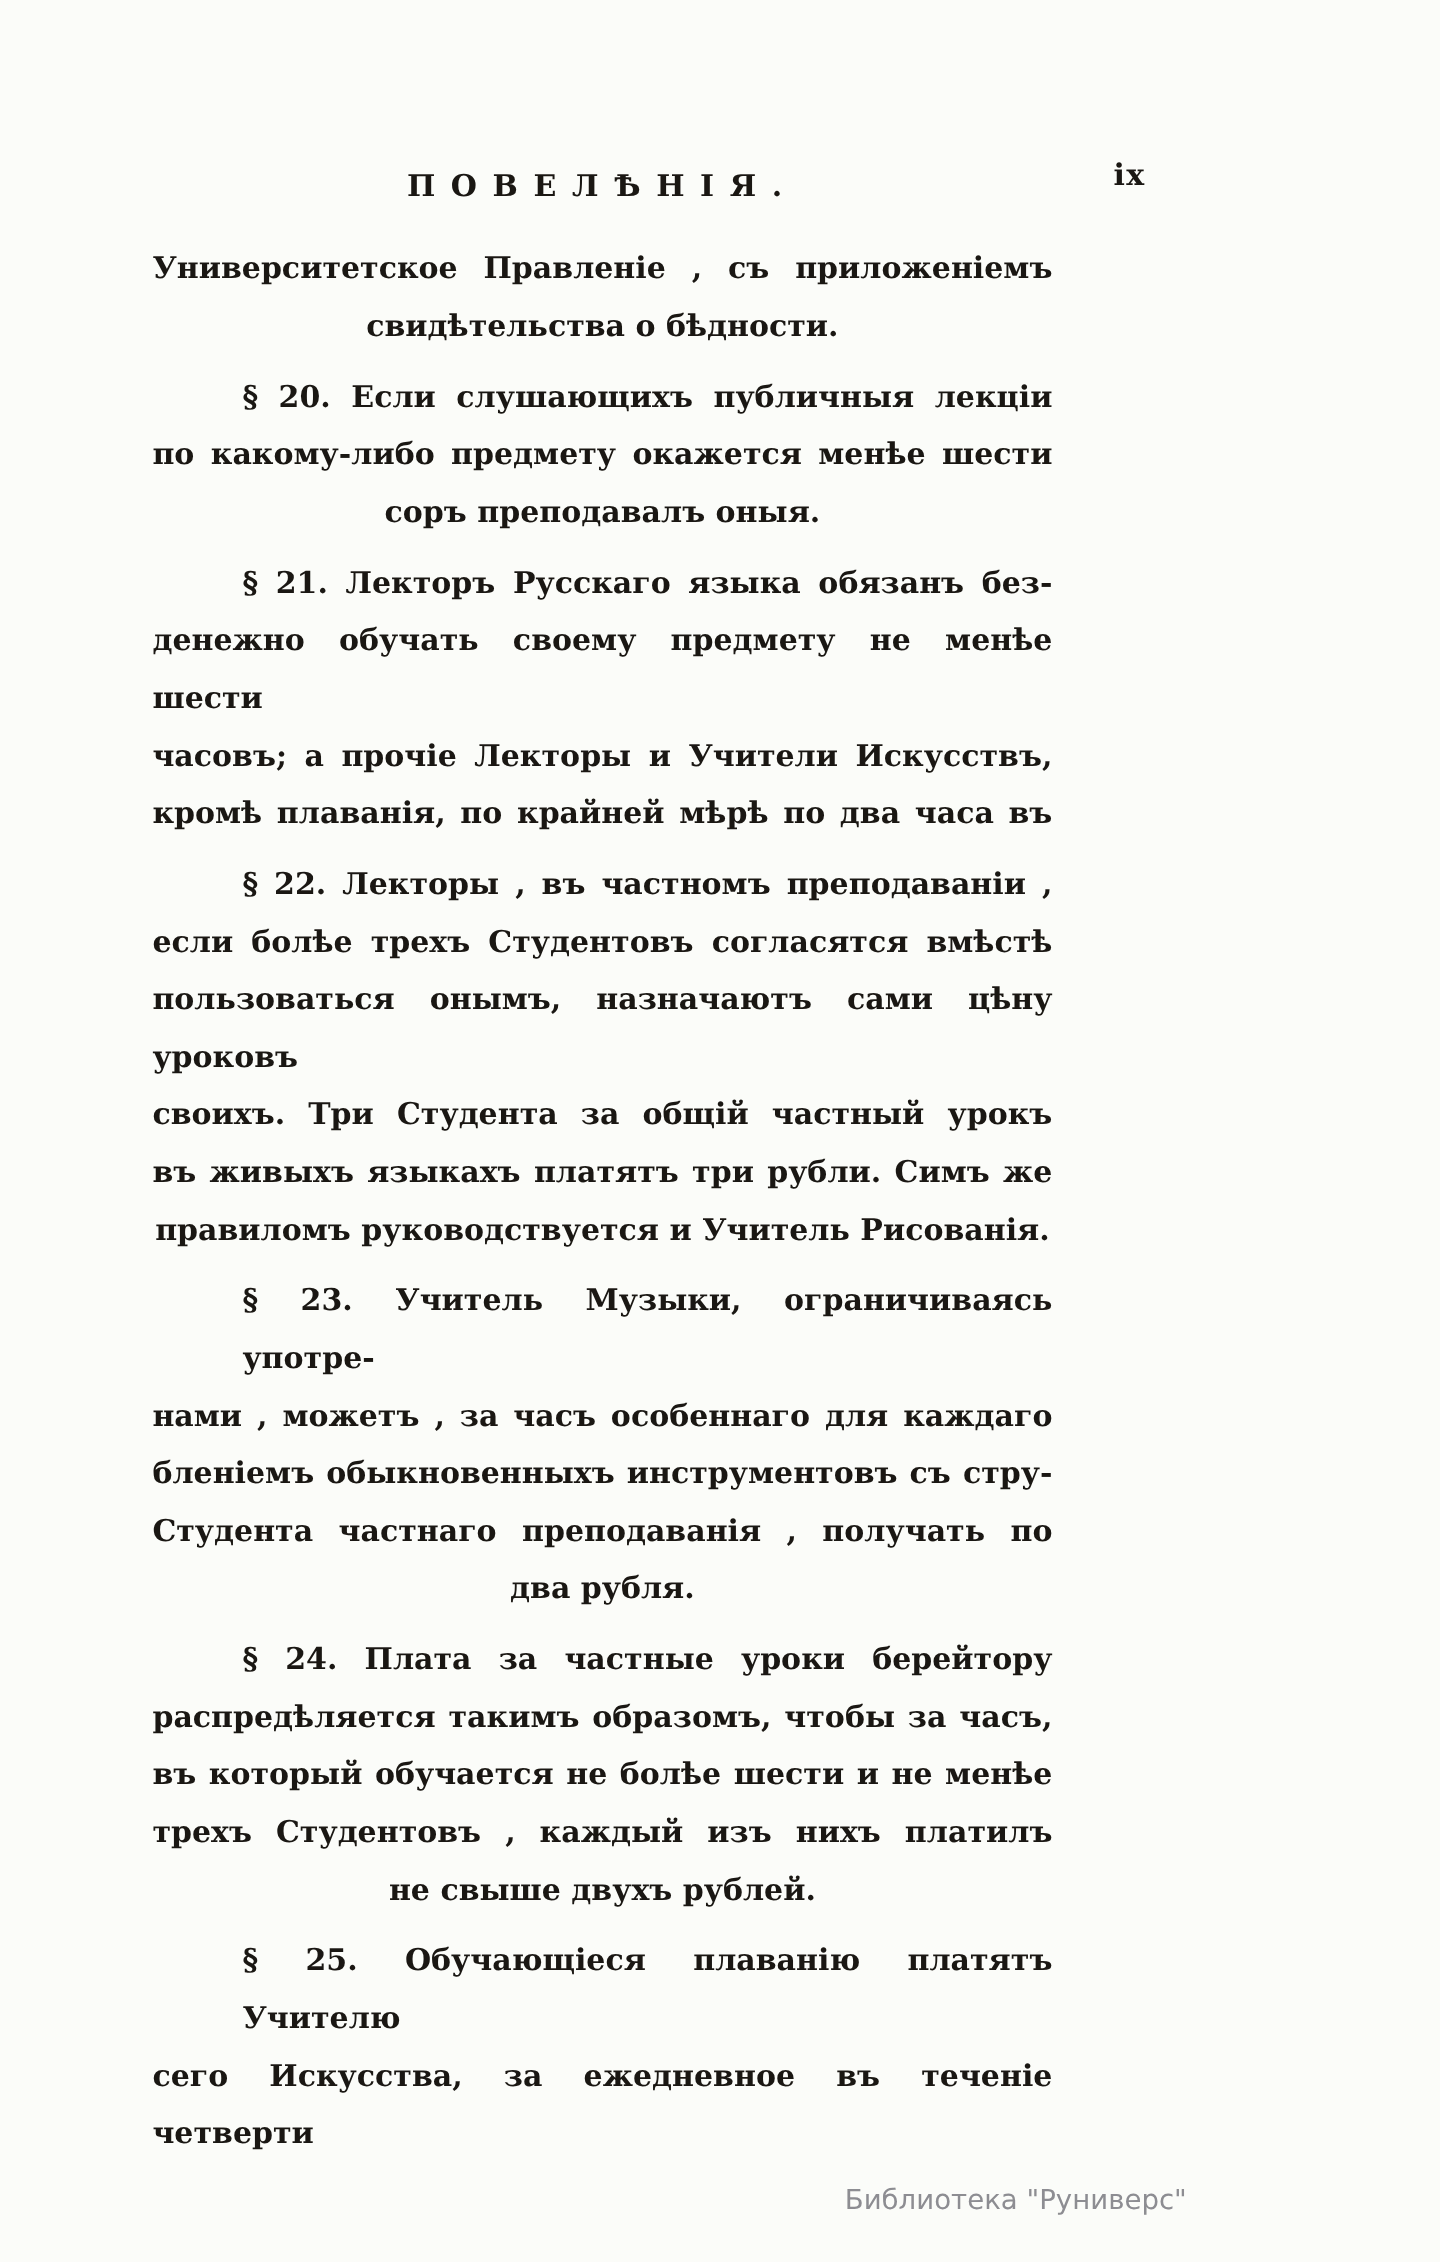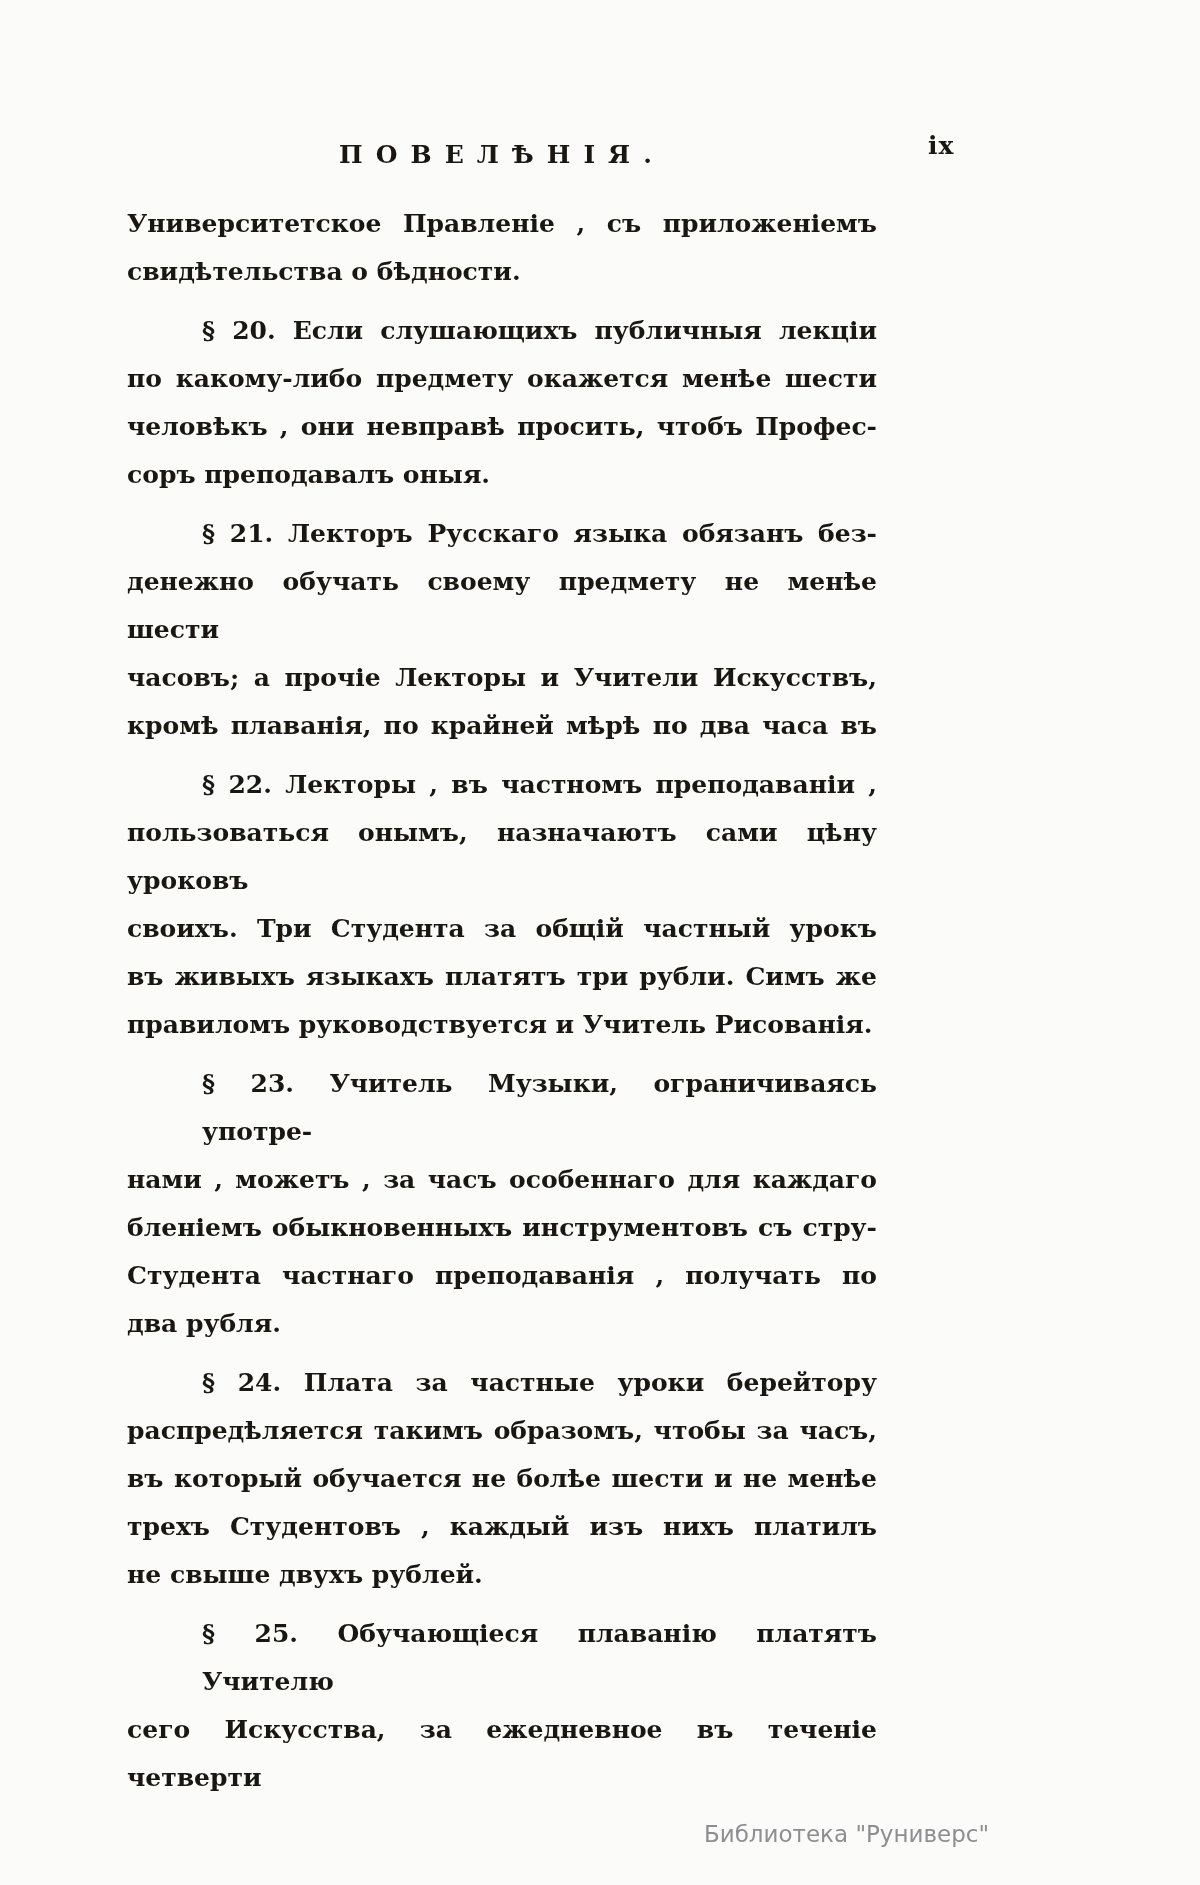--- a/index.html
+++ b/index.html
@@ -40,21 +40,21 @@
     top: 200px;
     left: 127px;
     width: 750px;
     font-size: 25px;
     font-weight: 700;
     line-height: 48px;
   }
   .para { margin: 0; }
   .para + .para { margin-top: 11px; }
   .line {
-    text-align: left;
+    text-align: center;
     min-height: 48px;
   }
   .line.just {
     text-align: justify;
     text-align-last: justify;
   }
   .line.first {
     padding-left: 75px;
   }
   .watermark {
@@ -75,31 +75,31 @@
   <div class="running-head">ПОВЕЛѢНІЯ.</div>
   <div class="page-number">ix</div>
   <div class="text-block">
       <div class="para">
         <div class="line just">Университетское Правленіе , съ приложеніемъ</div>
         <div class="line">свидѣтельства о бѣдности.</div>
       </div>
       <div class="para">
         <div class="line just first">§ 20. Если слушающихъ публичныя лекціи</div>
         <div class="line just">по какому-либо предмету окажется менѣе шести</div>
-        <div class="line just">человѣкъ , они невправѣ просить, чтобъ Профес-</div>
         <div class="line">соръ преподавалъ оныя.</div>
       </div>
       <div class="para">
         <div class="line just first">§ 21. Лекторъ Русскаго языка обязанъ без-</div>
         <div class="line just">денежно обучать своему предмету не менѣе шести</div>
         <div class="line just">часовъ; а прочіе Лекторы и Учители Искусствъ,</div>
         <div class="line just">кромѣ плаванія, по крайней мѣрѣ по два часа въ</div>
       </div>
       <div class="para">
         <div class="line just first">§ 22. Лекторы , въ частномъ преподаваніи ,</div>
+        <div class="line just">если болѣе трехъ Студентовъ согласятся вмѣстѣ</div>
         <div class="line just">пользоваться онымъ, назначаютъ сами цѣну уроковъ</div>
         <div class="line just">своихъ. Три Студента за общій частный урокъ</div>
         <div class="line just">въ живыхъ языкахъ платятъ три рубли. Симъ же</div>
         <div class="line">правиломъ руководствуется и Учитель Рисованія.</div>
       </div>
       <div class="para">
         <div class="line just first">§ 23. Учитель Музыки, ограничиваясь употре-</div>
         <div class="line just">нами , можетъ , за часъ особеннаго для каждаго</div>
         <div class="line just">бленіемъ обыкновенныхъ инструментовъ съ стру-</div>
         <div class="line just">Студента частнаго преподаванія , получать по</div>

